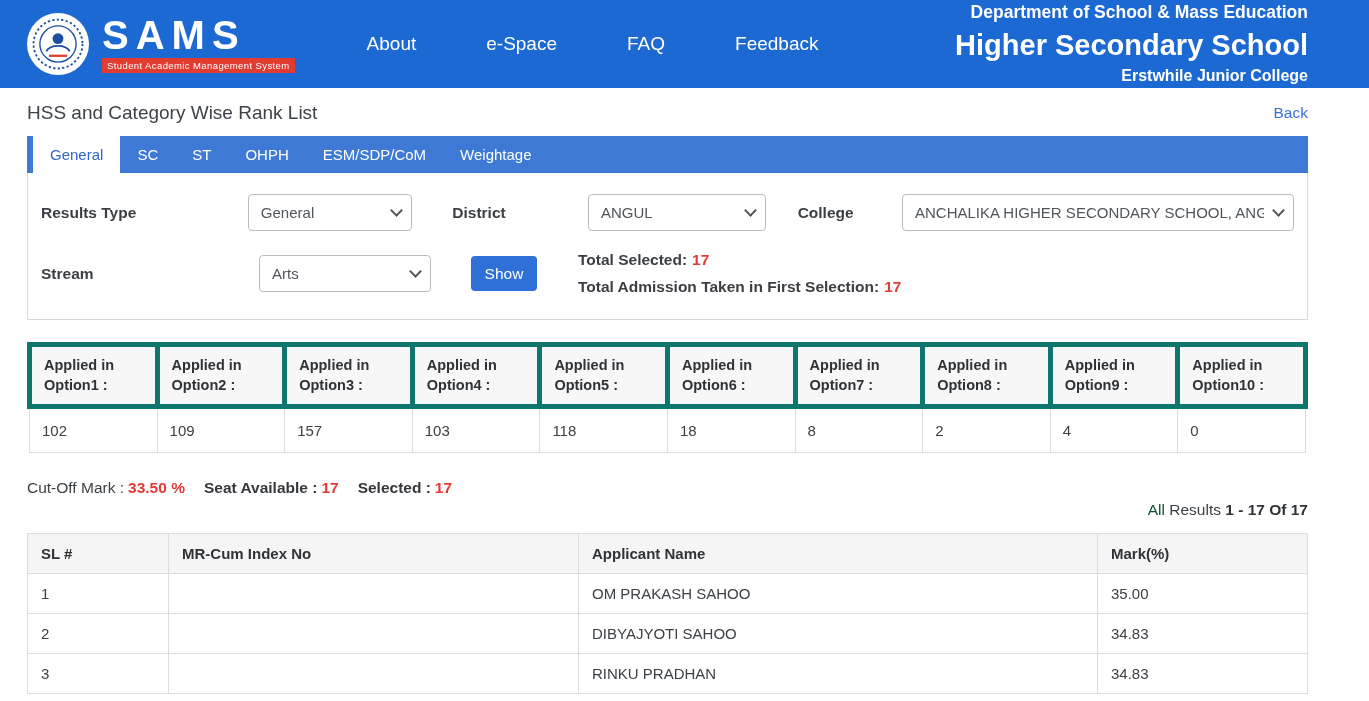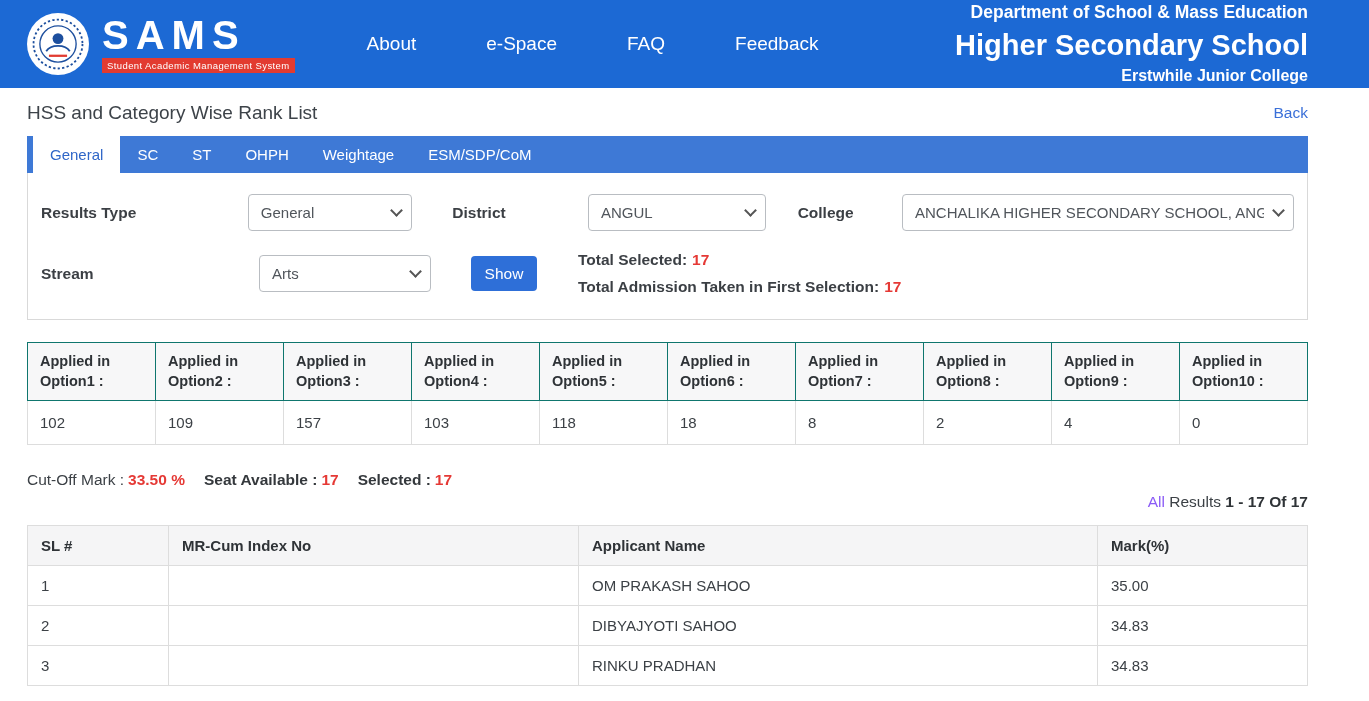--- a/index.html
+++ b/index.html
@@ -84,35 +84,35 @@
   .stats-line1 { display: flex; }
   .stat-sanction { width: 326px; }
   .stats-line2 { margin-top: 9px; }
   .stat-label { font-weight: bold; color: #3b3f44; }
   .stat-value { font-weight: bold; color: #e53935; margin-left: 5px; }
 
   
   table { border-collapse: collapse; width: 100%; }
   .applied-table { margin-top: 22px; table-layout: fixed; }
   .applied-table th {
-    border: 1px solid #0f766e; background: #f7f7f8; padding: 9px 12px;
+    border: 5px solid #0f766e; background: #f7f7f8; padding: 9px 12px;
     font-size: 14.5px; color: #2f3337; font-weight: bold; text-align: left; line-height: 1.35;
   }
   .applied-table td {
     border: 1px solid #ddd; padding: 13px 12px; font-size: 15px; color: #3c4146; text-align: left;
   }
 
   
   .cutoff-row { margin-top: 26px; font-size: 15.5px; display: flex; gap: 19px; align-items: baseline; }
   .cutoff-label { color: #3c4146; }
   .cutoff-label.bold { font-weight: bold; color: #34383c; }
   .red-val { color: #e53935; font-weight: bold; margin-left: 4px; }
 
   .results-row { text-align: right; margin-top: 4px; font-size: 15.5px; color: #3c4146; }
-  .all-link { color: #8b5cf6; cursor: pointer; text-decoration: none; }
+  .all-link { color: #14532d; cursor: pointer; text-decoration: none; }
   .results-range { font-weight: bold; color: #2f3337; }
 
   
   .rank-table { margin-top: 14px; table-layout: fixed; }
   .rank-table th {
     background: #f5f5f6; border: 1px solid #ddd; padding: 11px 13px;
     font-size: 15px; font-weight: bold; color: #2f3337; text-align: left;
   }
   .rank-table td {
     border: 1px solid #ddd; padding: 11px 13px; font-size: 15px; color: #3c4146;
@@ -156,22 +156,22 @@
   <div class="page-head">
     <h1 class="page-title">HSS and Category Wise Rank List</h1>
     <a class="back-link">Back</a>
   </div>
 
   <div class="tabs-bar">
     <div class="tab active">General</div>
     <div class="tab">SC</div>
     <div class="tab">ST</div>
     <div class="tab">OHPH</div>
+    <div class="tab">ESM/SDP/CoM</div>
     <div class="tab">Weightage</div>
-    <div class="tab">ESM/SDP/CoM</div>
   </div>
 
   <div class="filter-panel">
     <div class="filter-row">
       <span class="f-label w1">Results Type</span>
       <div class="select w-type">
         <span class="val">General</span>
         <span class="chev"></span>
       </div>
       <span class="f-label w-district">District</span>

